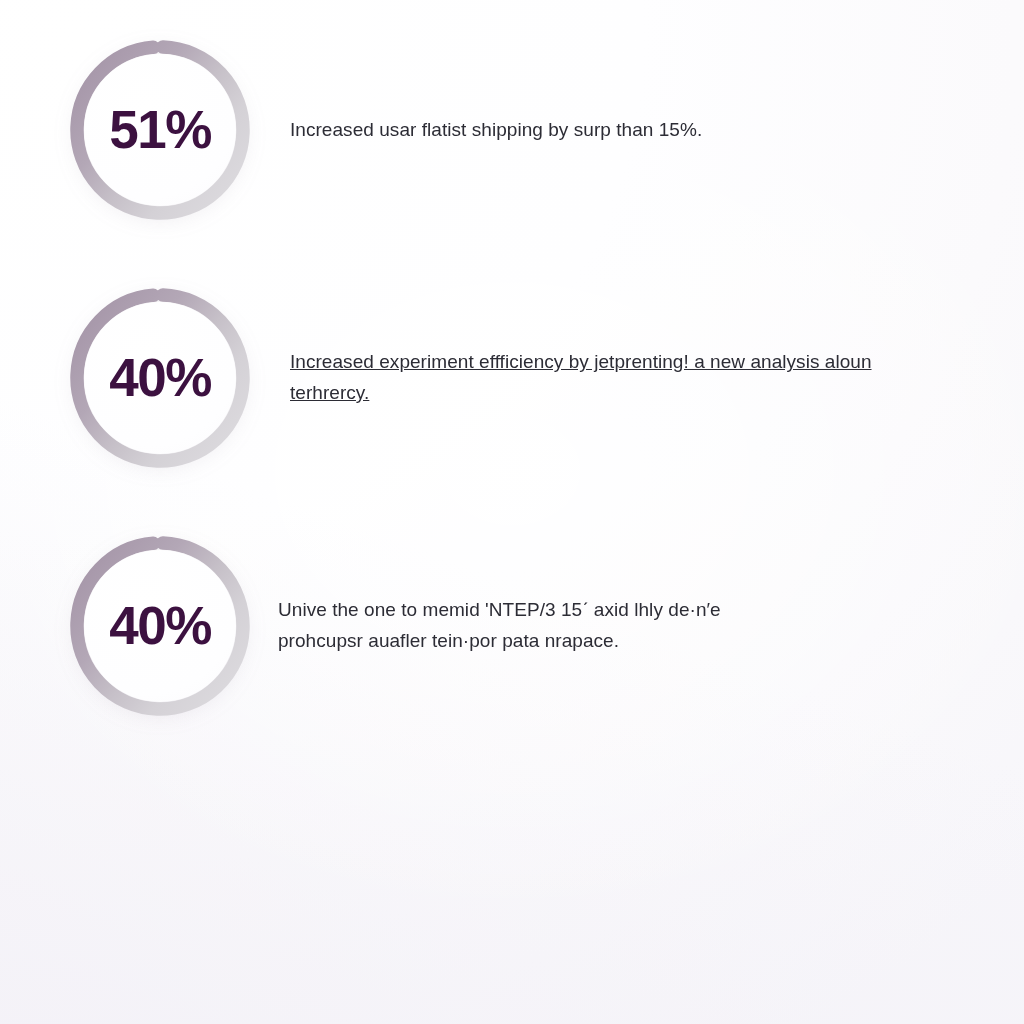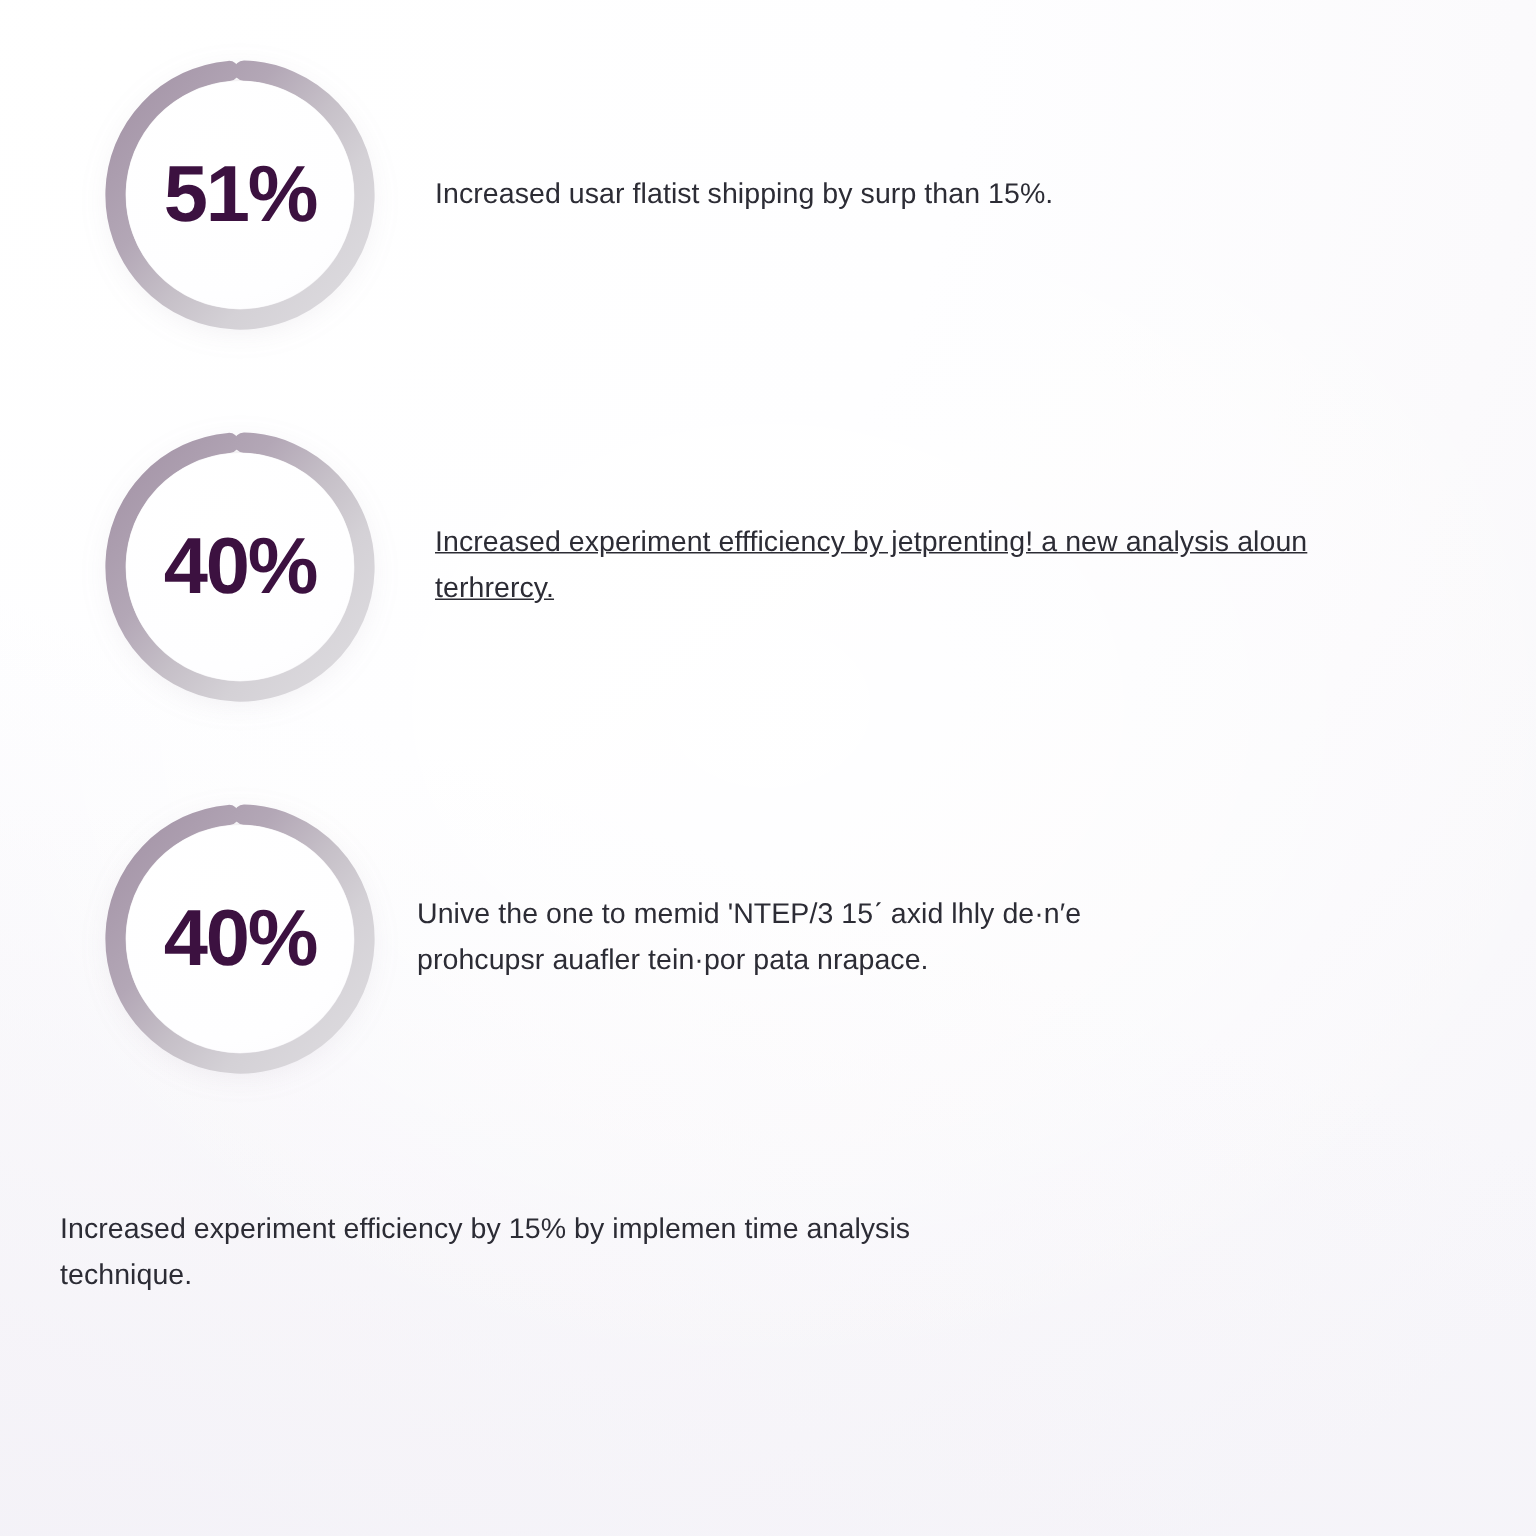--- a/index.html
+++ b/index.html
@@ -192,17 +192,16 @@
           </defs>
           <circle cx="90" cy="90" r="83" fill="none" stroke="url(#arcgrad2)" stroke-width="13.5" stroke-linecap="round" stroke-dasharray="511 10" stroke-dashoffset="0" transform="rotate(-88 90 90)"></circle>
         </svg>
         <div class="ring-inner-disc"></div>
         <div class="ring-value">40%</div>
       </div>
       <p class="stat-desc">Unive the one to memid 'NTEP/3 15ˊ axid lhly de·n′e prohcupsr auafler tein·por pata nrapace.</p>
     </li>
 
     <li class="stat-row row-3">
-      <p class="stat-desc">Increased experiment efficiency by 15% by implemen time analysis technique.</p>
     </li>
 
   </ul>
 </div>
 
 </body></html>

